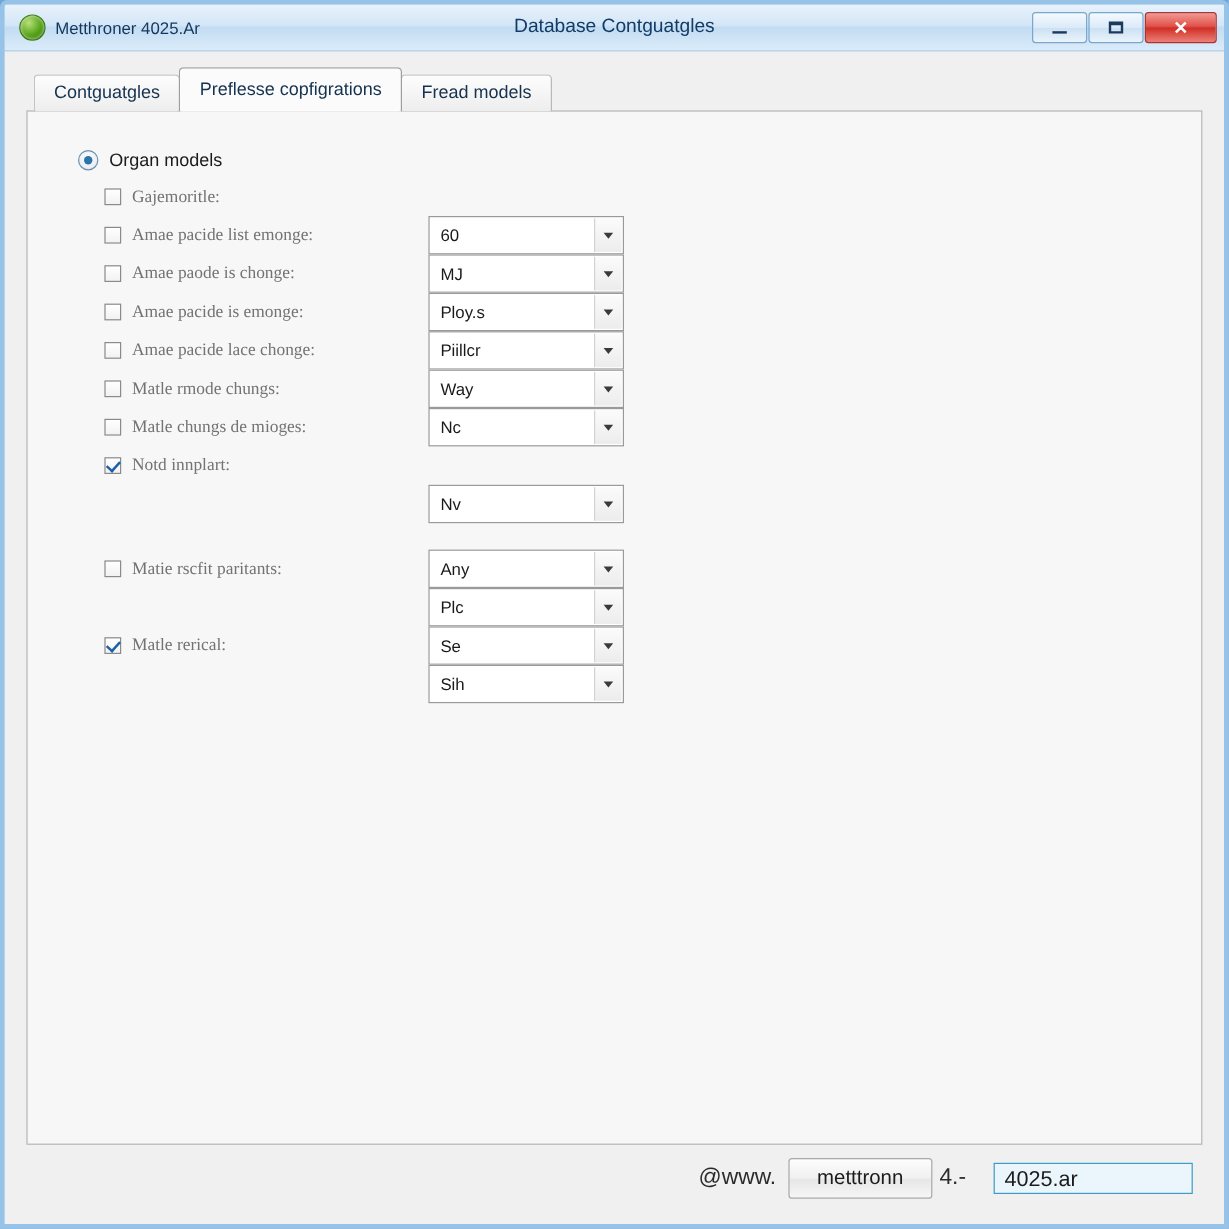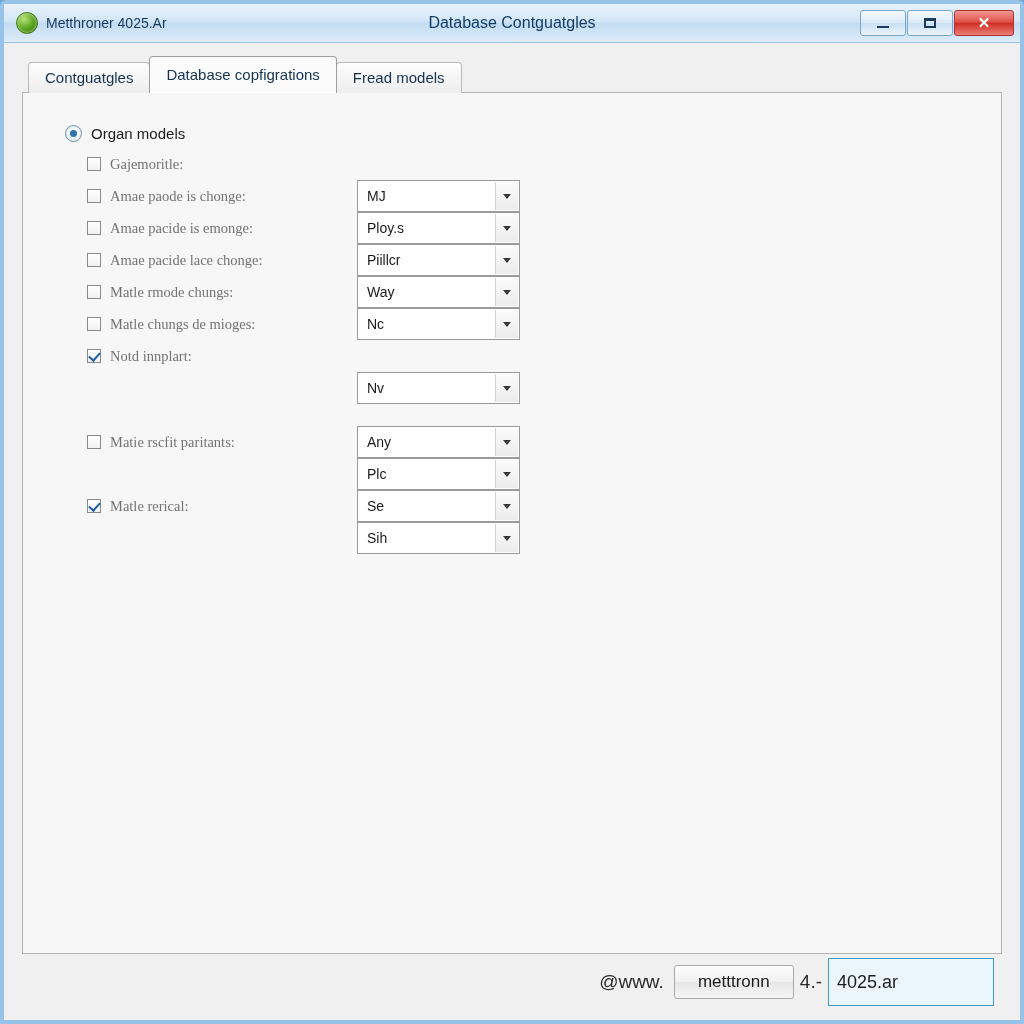--- a/index.html
+++ b/index.html
@@ -259,30 +259,31 @@
     display: flex;
     align-items: center;
     justify-content: center;
   }
   .foot-mid {
     font-size: 19px;
     color: #2b2b2b;
     padding: 0 4px;
   }
   .foot-input {
-    height: 48px;
+    height: 26px;
     width: 166px;
     box-sizing: border-box;
     border: 1px solid #3d9bc6;
     background: #eaf6fb;
     font-size: 18px;
     color: #1c1c1c;
     display: flex;
     align-items: center;
     padding-left: 8px;
+    margin-left: 17px;
   }
 </style>
 </head>
 <body>
 
 <div class="window">
 
   <div class="titlebar">
     <div class="app-icon"></div>
     <div class="title-left">Metthroner 4025.Ar</div>
@@ -295,40 +296,52 @@
         <span class="glyph-max"></span>
       </div>
       <div class="win-btn close">✕</div>
     </div>
   </div>
 
   <div class="client">
 
     <div class="tabstrip">
       <div class="tab">Contguatgles</div>
-      <div class="tab selected">Database copfigrations</div>
+      <div class="tab selected">Preflesse copfigrations</div>
       <div class="tab">Fread models</div>
     </div>
 
     <div class="tabpanel">
 
       <div class="radio-row">
         <span class="radio checked"></span>
         <span class="radio-label">Organ models</span>
       </div>
 
       <div class="rows">
 
         <div class="row">
           <div class="labelcell">
             <span class="checkbox"></span>
             <span class="row-label">Gajemoritle:</span>
           </div>
         </div>
 
+        <div class="row">
+          <div class="labelcell">
+            <span class="checkbox"></span>
+            <span class="row-label">Amae pacide list emonge:</span>
+          </div>
+          <div class="combo">
+            <span>60</span>
+            <span class="arrowbox">
+                <span class="caret"></span>
+              </span>
+          </div>
+        </div>
 
         <div class="row">
           <div class="labelcell">
             <span class="checkbox"></span>
             <span class="row-label">Amae paode is chonge:</span>
           </div>
           <div class="combo">
             <span>MJ</span>
             <span class="arrowbox">
                 <span class="caret"></span>

